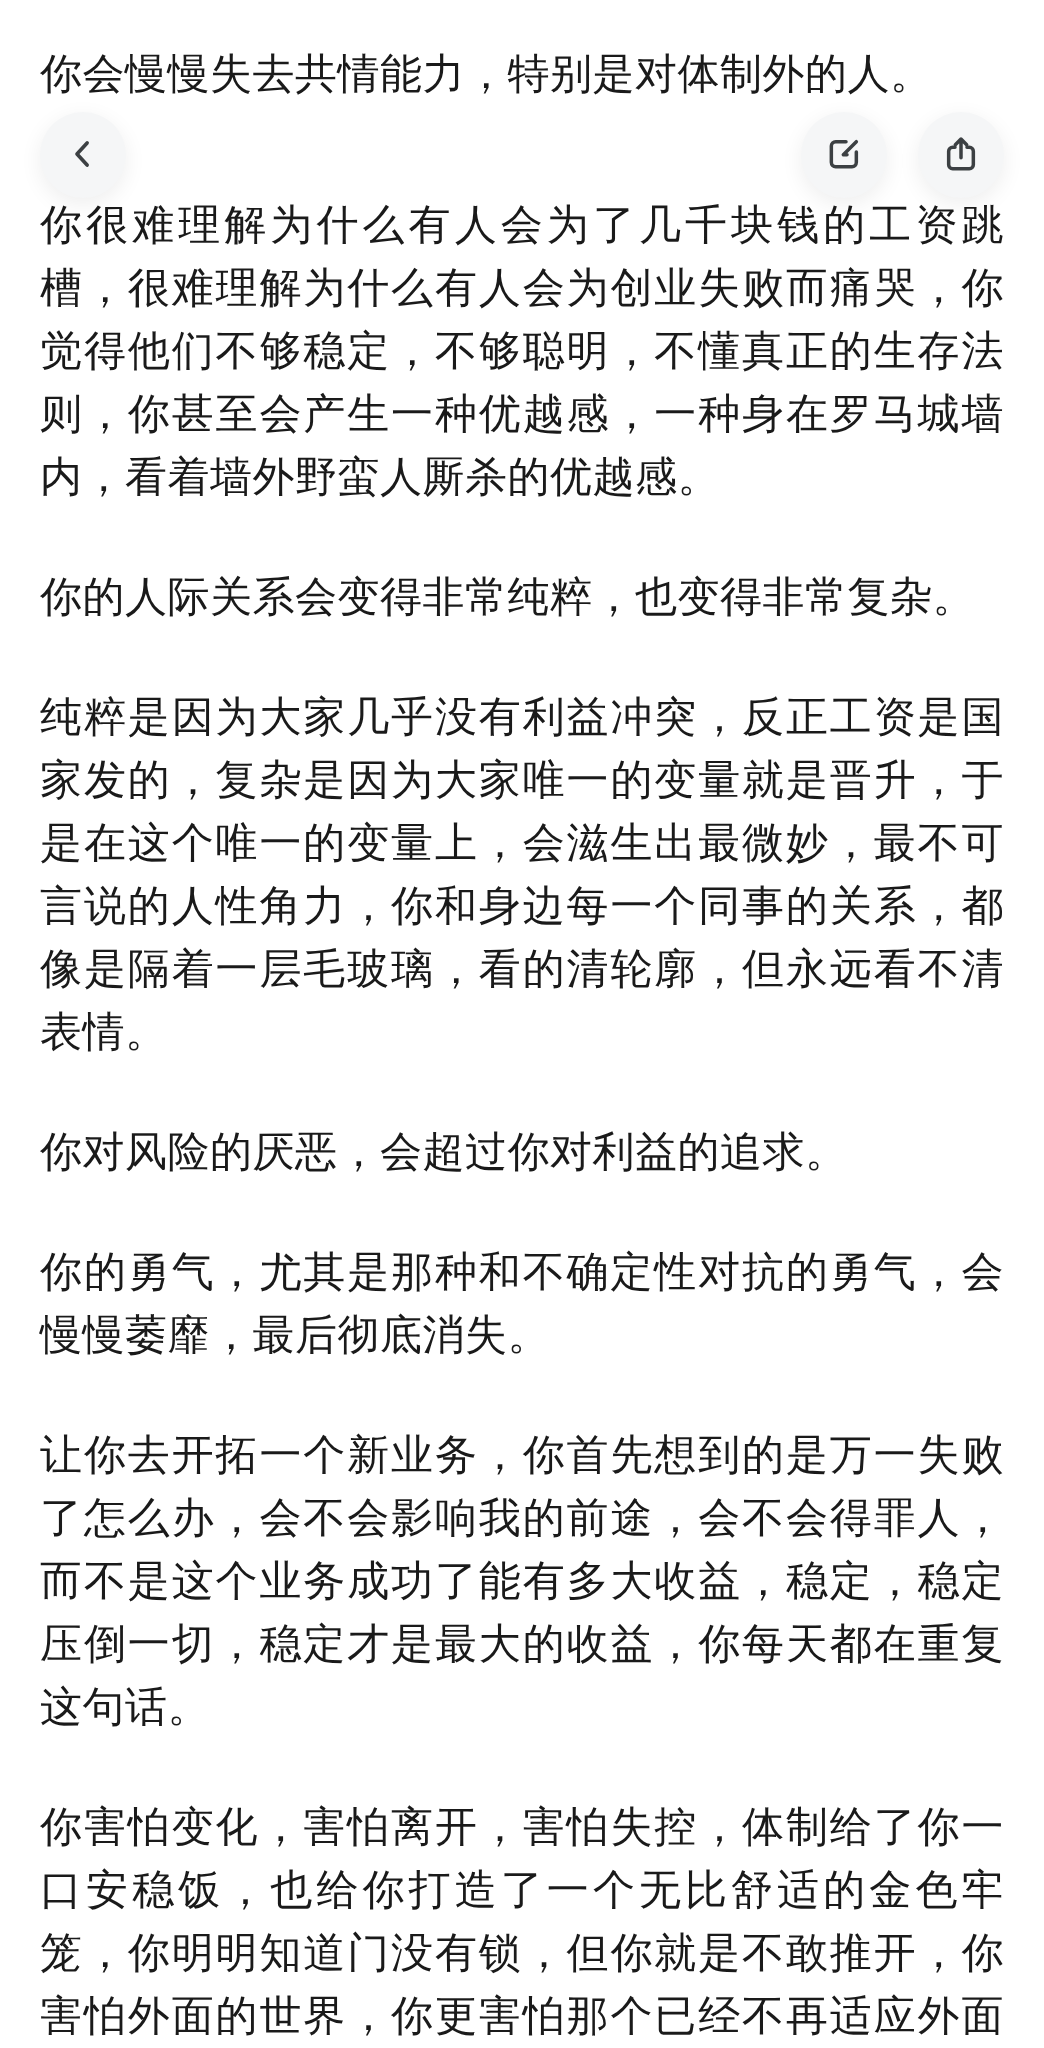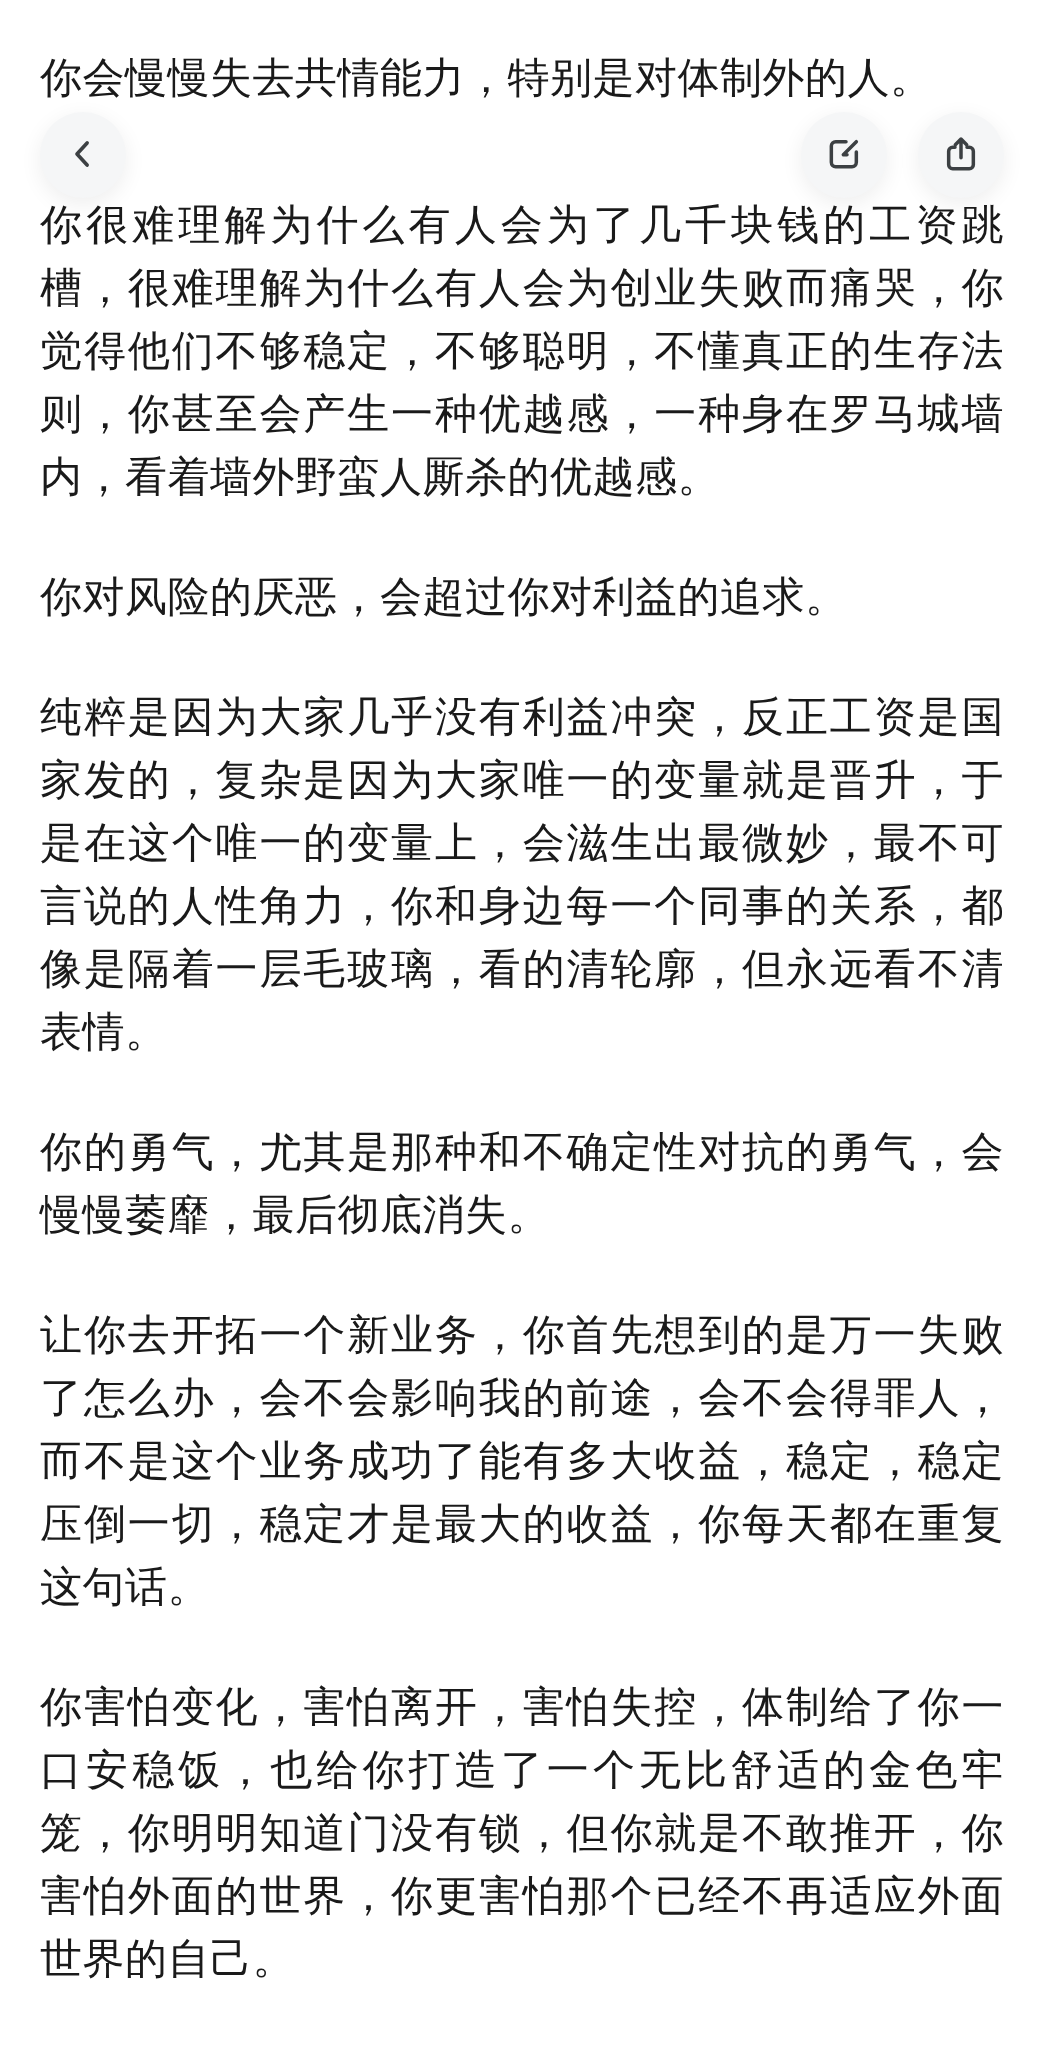--- a/index.html
+++ b/index.html
@@ -22,20 +22,21 @@
     margin: 0 0 57px 0;
     font-size: 42px;
     line-height: 63px;
     color: #1a1a1a;
     text-align: justify;
     letter-spacing: 0.5px;
     word-break: break-all;
   }
   .para.lead {
     margin-bottom: 0;
+    font-family: Liberation Mono, monospace;
   }
   .para.after-toolbar {
     margin-top: -14px;
   }
   
   .toolbar {
     position: relative;
     height: 88px;
     margin: 2px 0 8px 0;
     display: flex;
@@ -95,20 +96,21 @@
             <svg width="40" height="40" viewBox="0 0 24 24">
               <path d="M8.4 8 H7 a2.4 2.4 0 0 0 -2.4 2.4 v8 a2.4 2.4 0 0 0 2.4 2.4 h10 a2.4 2.4 0 0 0 2.4 -2.4 v-8 A2.4 2.4 0 0 0 17 8 h-1.4" fill="none" stroke="#3c4043" stroke-width="2.1" stroke-linecap="round" stroke-linejoin="round"></path>
               <path d="M12 14.2 V3.4 M8.6 6.4 L12 3 L15.4 6.4" fill="none" stroke="#3c4043" stroke-width="2.1" stroke-linecap="round" stroke-linejoin="round"></path>
             </svg>
           </span>
         </button>
       </div>
     </div>
 
     <p class="para after-toolbar">你很难理解为什么有人会为了几千块钱的工资跳槽，很难理解为什么有人会为创业失败而痛哭，你觉得他们不够稳定，不够聪明，不懂真正的生存法则，你甚至会产生一种优越感，一种身在罗马城墙内，看着墙外野蛮人厮杀的优越感。</p>
+      <p class="para">你的人际关系会变得非常纯粹，也变得非常复杂。</p>
+      <p class="para">纯粹是因为大家几乎没有利益冲突，反正工资是国家发的，复杂是因为大家唯一的变量就是晋升，于是在这个唯一的变量上，会滋生出最微妙，最不可言说的人性角力，你和身边每一个同事的关系，都像是隔着一层毛玻璃，看的清轮廓，但永远看不清表情。</p>
       <p class="para">你对风险的厌恶，会超过你对利益的追求。</p>
-      <p class="para">纯粹是因为大家几乎没有利益冲突，反正工资是国家发的，复杂是因为大家唯一的变量就是晋升，于是在这个唯一的变量上，会滋生出最微妙，最不可言说的人性角力，你和身边每一个同事的关系，都像是隔着一层毛玻璃，看的清轮廓，但永远看不清表情。</p>
       <p class="para">你的勇气，尤其是那种和不确定性对抗的勇气，会慢慢萎靡，最后彻底消失。</p>
       <p class="para">让你去开拓一个新业务，你首先想到的是万一失败了怎么办，会不会影响我的前途，会不会得罪人，而不是这个业务成功了能有多大收益，稳定，稳定压倒一切，稳定才是最大的收益，你每天都在重复这句话。</p>
       <p class="para">你害怕变化，害怕离开，害怕失控，体制给了你一口安稳饭，也给你打造了一个无比舒适的金色牢笼，你明明知道门没有锁，但你就是不敢推开，你害怕外面的世界，你更害怕那个已经不再适应外面世界的自己。</p>
 
   </div>
 </div>
 
 </body></html>

